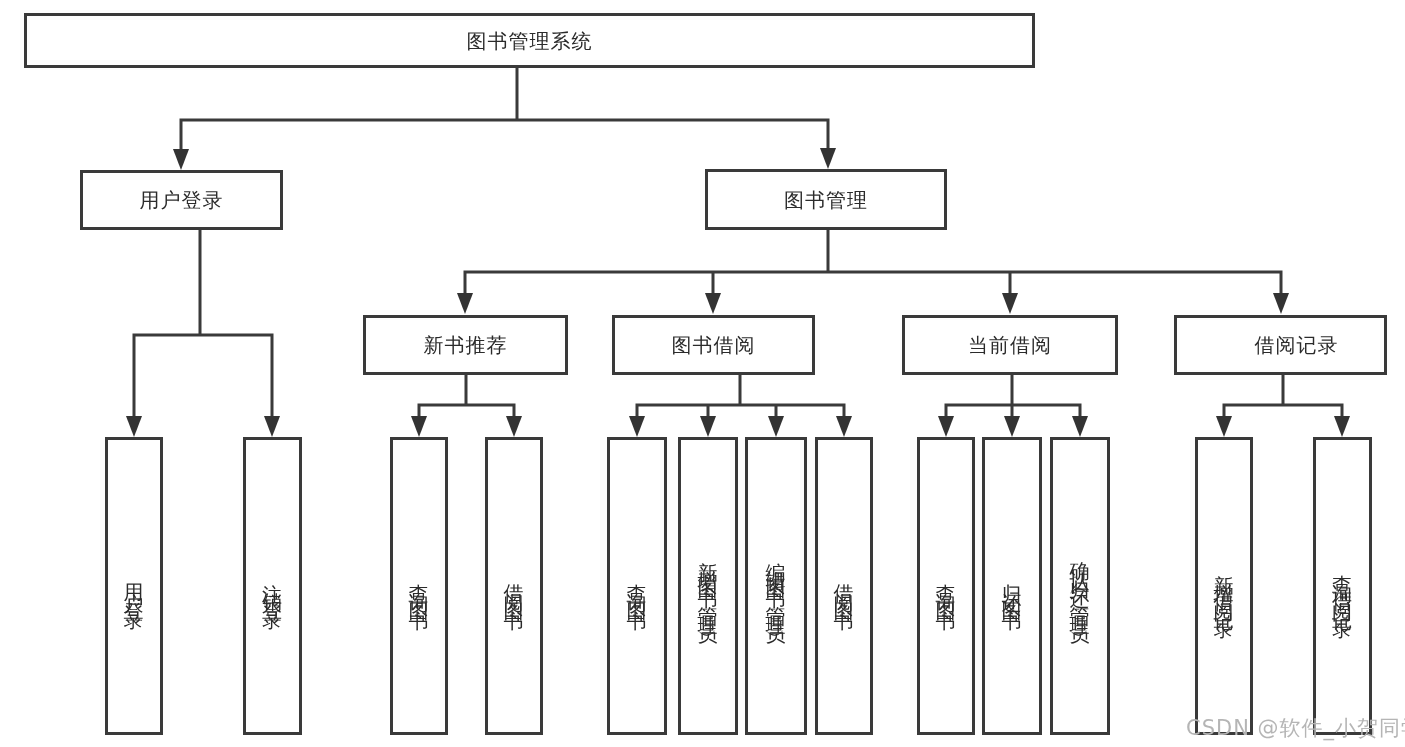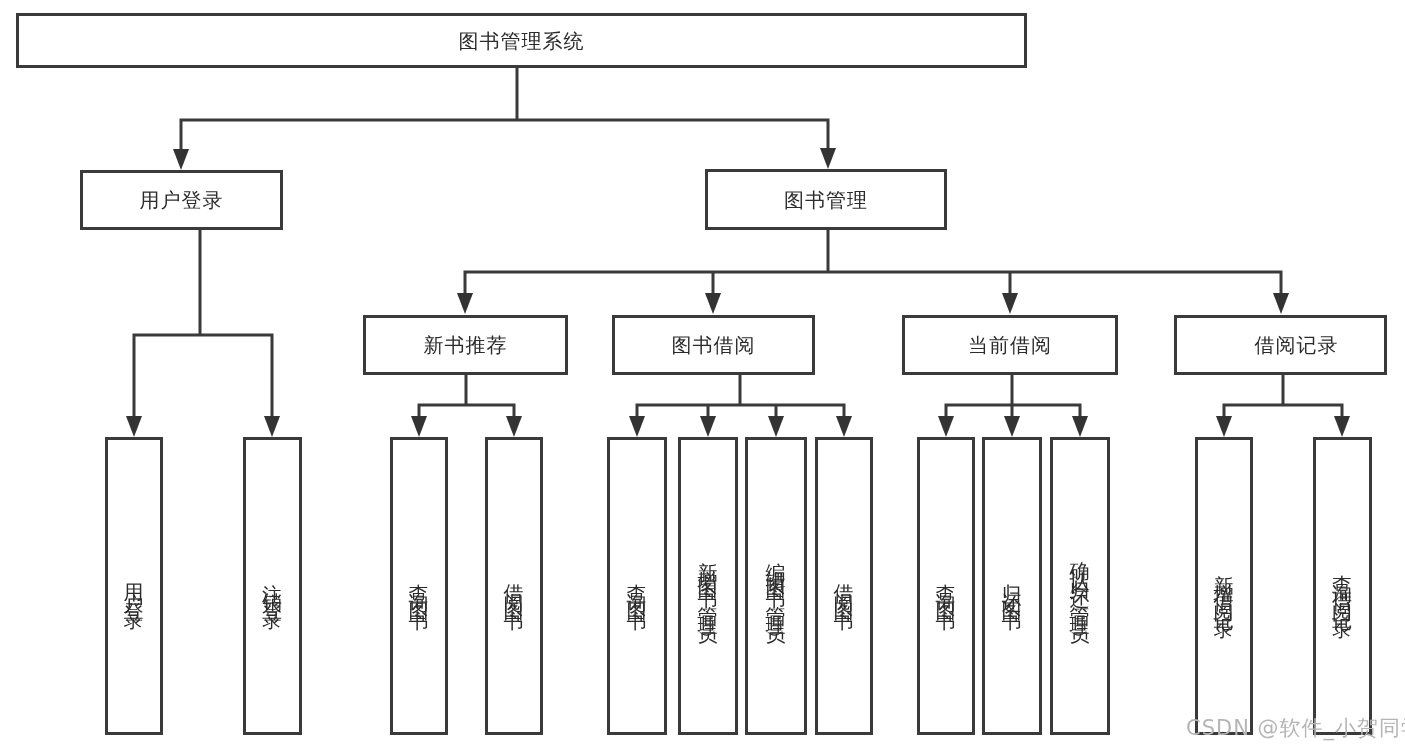--- a/index.html
+++ b/index.html
@@ -84,21 +84,21 @@
       <polygon points="768,416 784,416 776,437"></polygon>
       <polygon points="836,416 852,416 844,437"></polygon>
       <polygon points="938,416 954,416 946,437"></polygon>
       <polygon points="1004,416 1020,416 1012,437"></polygon>
       <polygon points="1072,416 1088,416 1080,437"></polygon>
       <polygon points="1216,416 1232,416 1224,437"></polygon>
       <polygon points="1334,416 1350,416 1342,437"></polygon>
     </g>
   </svg>
 
-  <div class="node" style="left:16px;top:13px;width:1011px;height:55px;">
+  <div class="node" style="left:24px;top:13px;width:1011px;height:55px;">
     <span class="hlabel">图书管理系统</span>
   </div>
 
   <div class="node" style="left:80px;top:170px;width:203px;height:60px;">
     <span class="hlabel">用户登录</span>
   </div>
   <div class="node" style="left:705px;top:169px;width:242px;height:61px;">
     <span class="hlabel">图书管理</span>
   </div>
 

